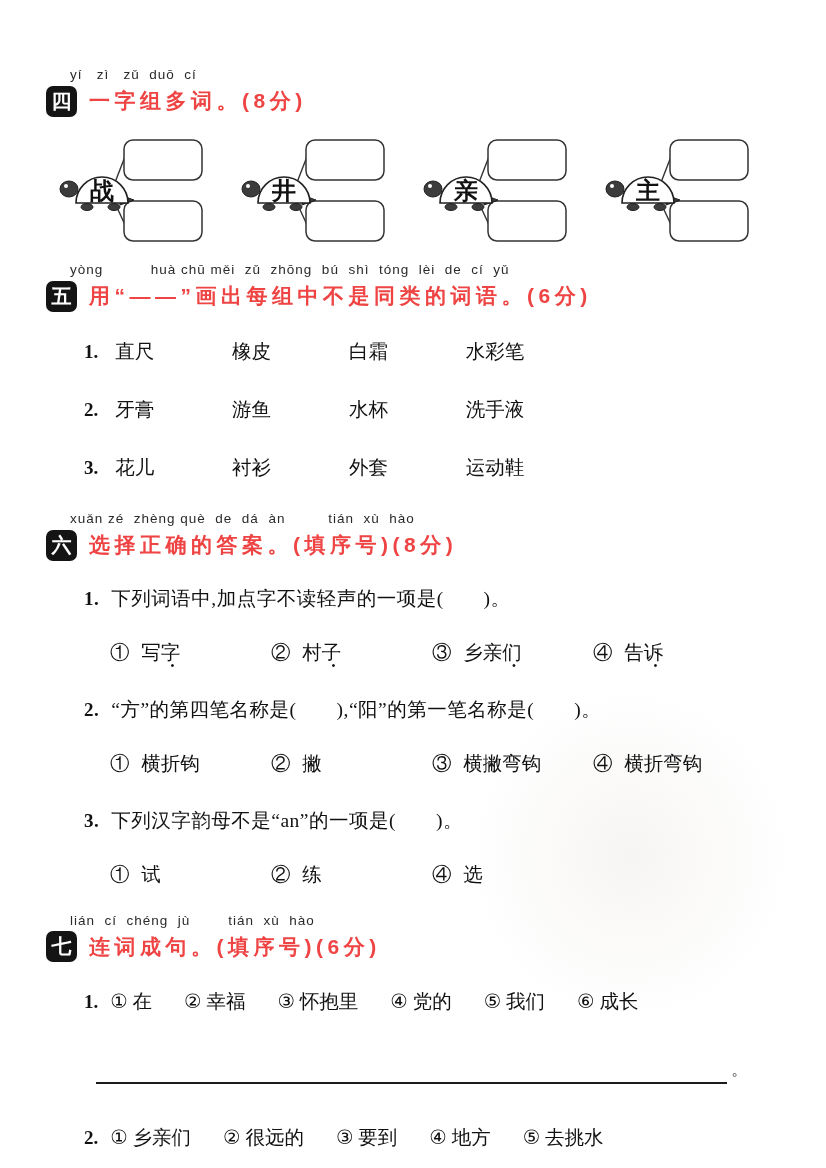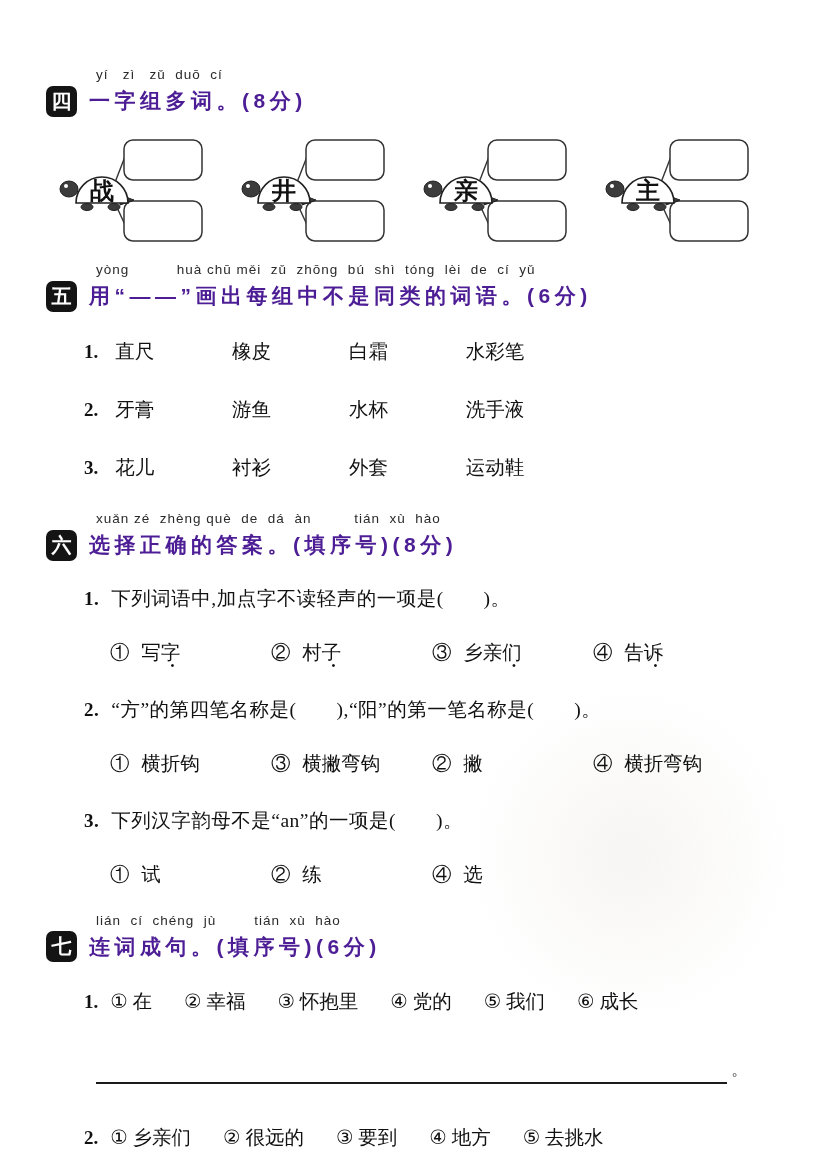--- a/index.html
+++ b/index.html
@@ -11,32 +11,32 @@
   .smudge{
     position:absolute;left:470px;top:690px;width:320px;height:330px;
     background:radial-gradient(closest-side,rgba(210,200,190,0.18),rgba(255,255,255,0));
     pointer-events:none;
   }
   .page{padding:54px 38px 0 46px;position:relative;}
 
   .pinyin{
     font-family:"Liberation Sans","DejaVu Sans",sans-serif;
     font-size:13.5px;color:#2a2a2a;letter-spacing:1px;
-    white-space:pre;margin-left:50px;line-height:1.1;
+    white-space:pre;margin-left:24px;line-height:1.1;
   }
   .heading-row{display:flex;align-items:center;gap:12px;margin-top:3px;}
   .badge{
     display:inline-flex;align-items:center;justify-content:center;
     width:31px;height:31px;background:#141414;color:#fff;border-radius:7px;
     font-family:"Liberation Sans","DejaVu Sans",sans-serif;
     font-size:20px;font-weight:bold;flex:0 0 auto;
   }
   .heading{
     font-family:"Liberation Sans","DejaVu Sans",sans-serif;
-    font-weight:bold;font-size:21px;letter-spacing:4.5px;color:#4c1d95;
+    font-weight:bold;font-size:21px;letter-spacing:4.5px;color:#ef4444;
   }
 
   .turtle-row{display:flex;gap:10px;margin:20px 0 0 12px;}
   .turtle-group{flex:0 0 auto;}
   .tg-line{stroke:#333;stroke-width:1.4;}
   .tg-box{fill:#fff;stroke:#333;stroke-width:1.5;}
   .tg-shell{fill:#fff;stroke:#222;stroke-width:1.6;}
   .tg-dark{fill:#3c3c3c;stroke:#222;stroke-width:1;}
   .tg-char{
     font-family:"Liberation Serif","DejaVu Serif",serif;
@@ -193,22 +193,22 @@
         <span class="opt"><span class="opt-inner">④ 告诉</span></span>
       </div>
     </div>
 
     <div class="question" style="margin-top:30px;">
       <div class="q-text">
         <span class="qnum">2.</span><span>“方”的第四笔名称是(　　),“阳”的第一笔名称是(　　)。</span>
       </div>
       <div class="q-options">
         <span class="opt"><span class="opt-inner">① 横折钩</span></span>
+        <span class="opt"><span class="opt-inner">② 撇</span></span>
         <span class="opt"><span class="opt-inner">③ 横撇弯钩</span></span>
-        <span class="opt"><span class="opt-inner">② 撇</span></span>
         <span class="opt"><span class="opt-inner">④ 横折弯钩</span></span>
       </div>
     </div>
 
     <div class="question" style="margin-top:30px;">
       <div class="q-text">
         <span class="qnum">3.</span><span>下列汉字韵母不是“an”的一项是(　　)。</span>
       </div>
       <div class="q-options">
         <span class="opt"><span class="opt-inner">① 试</span></span>

